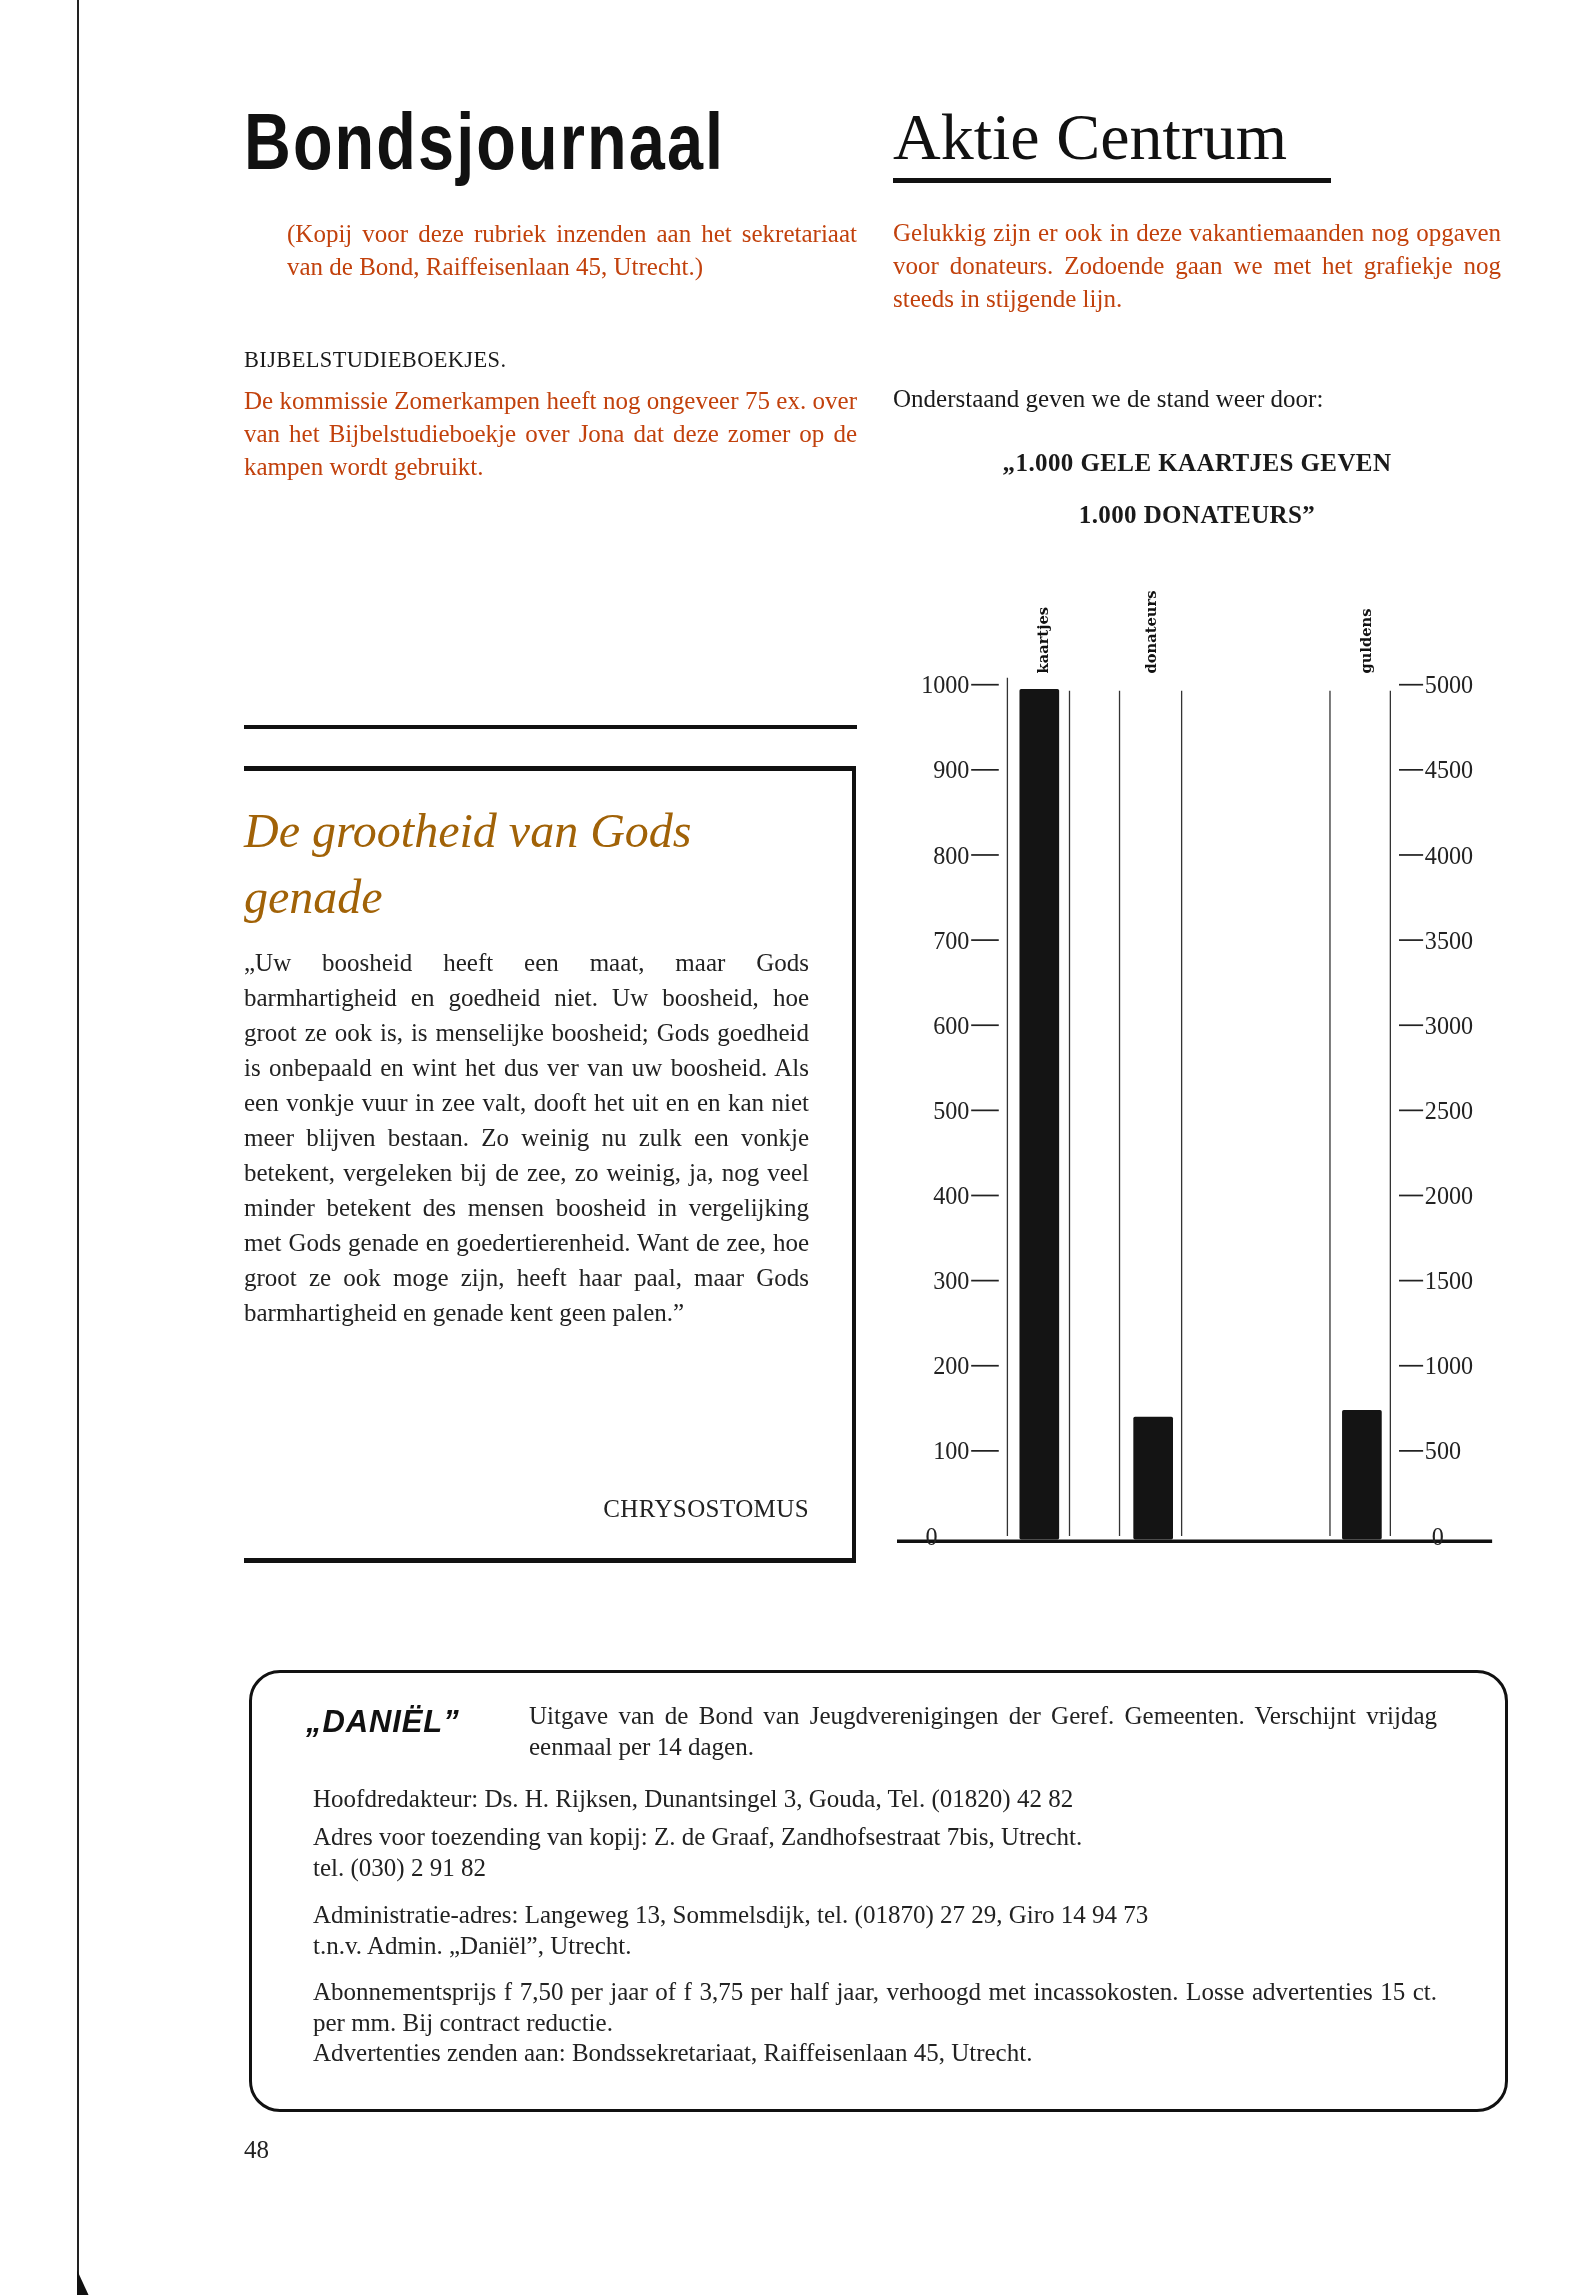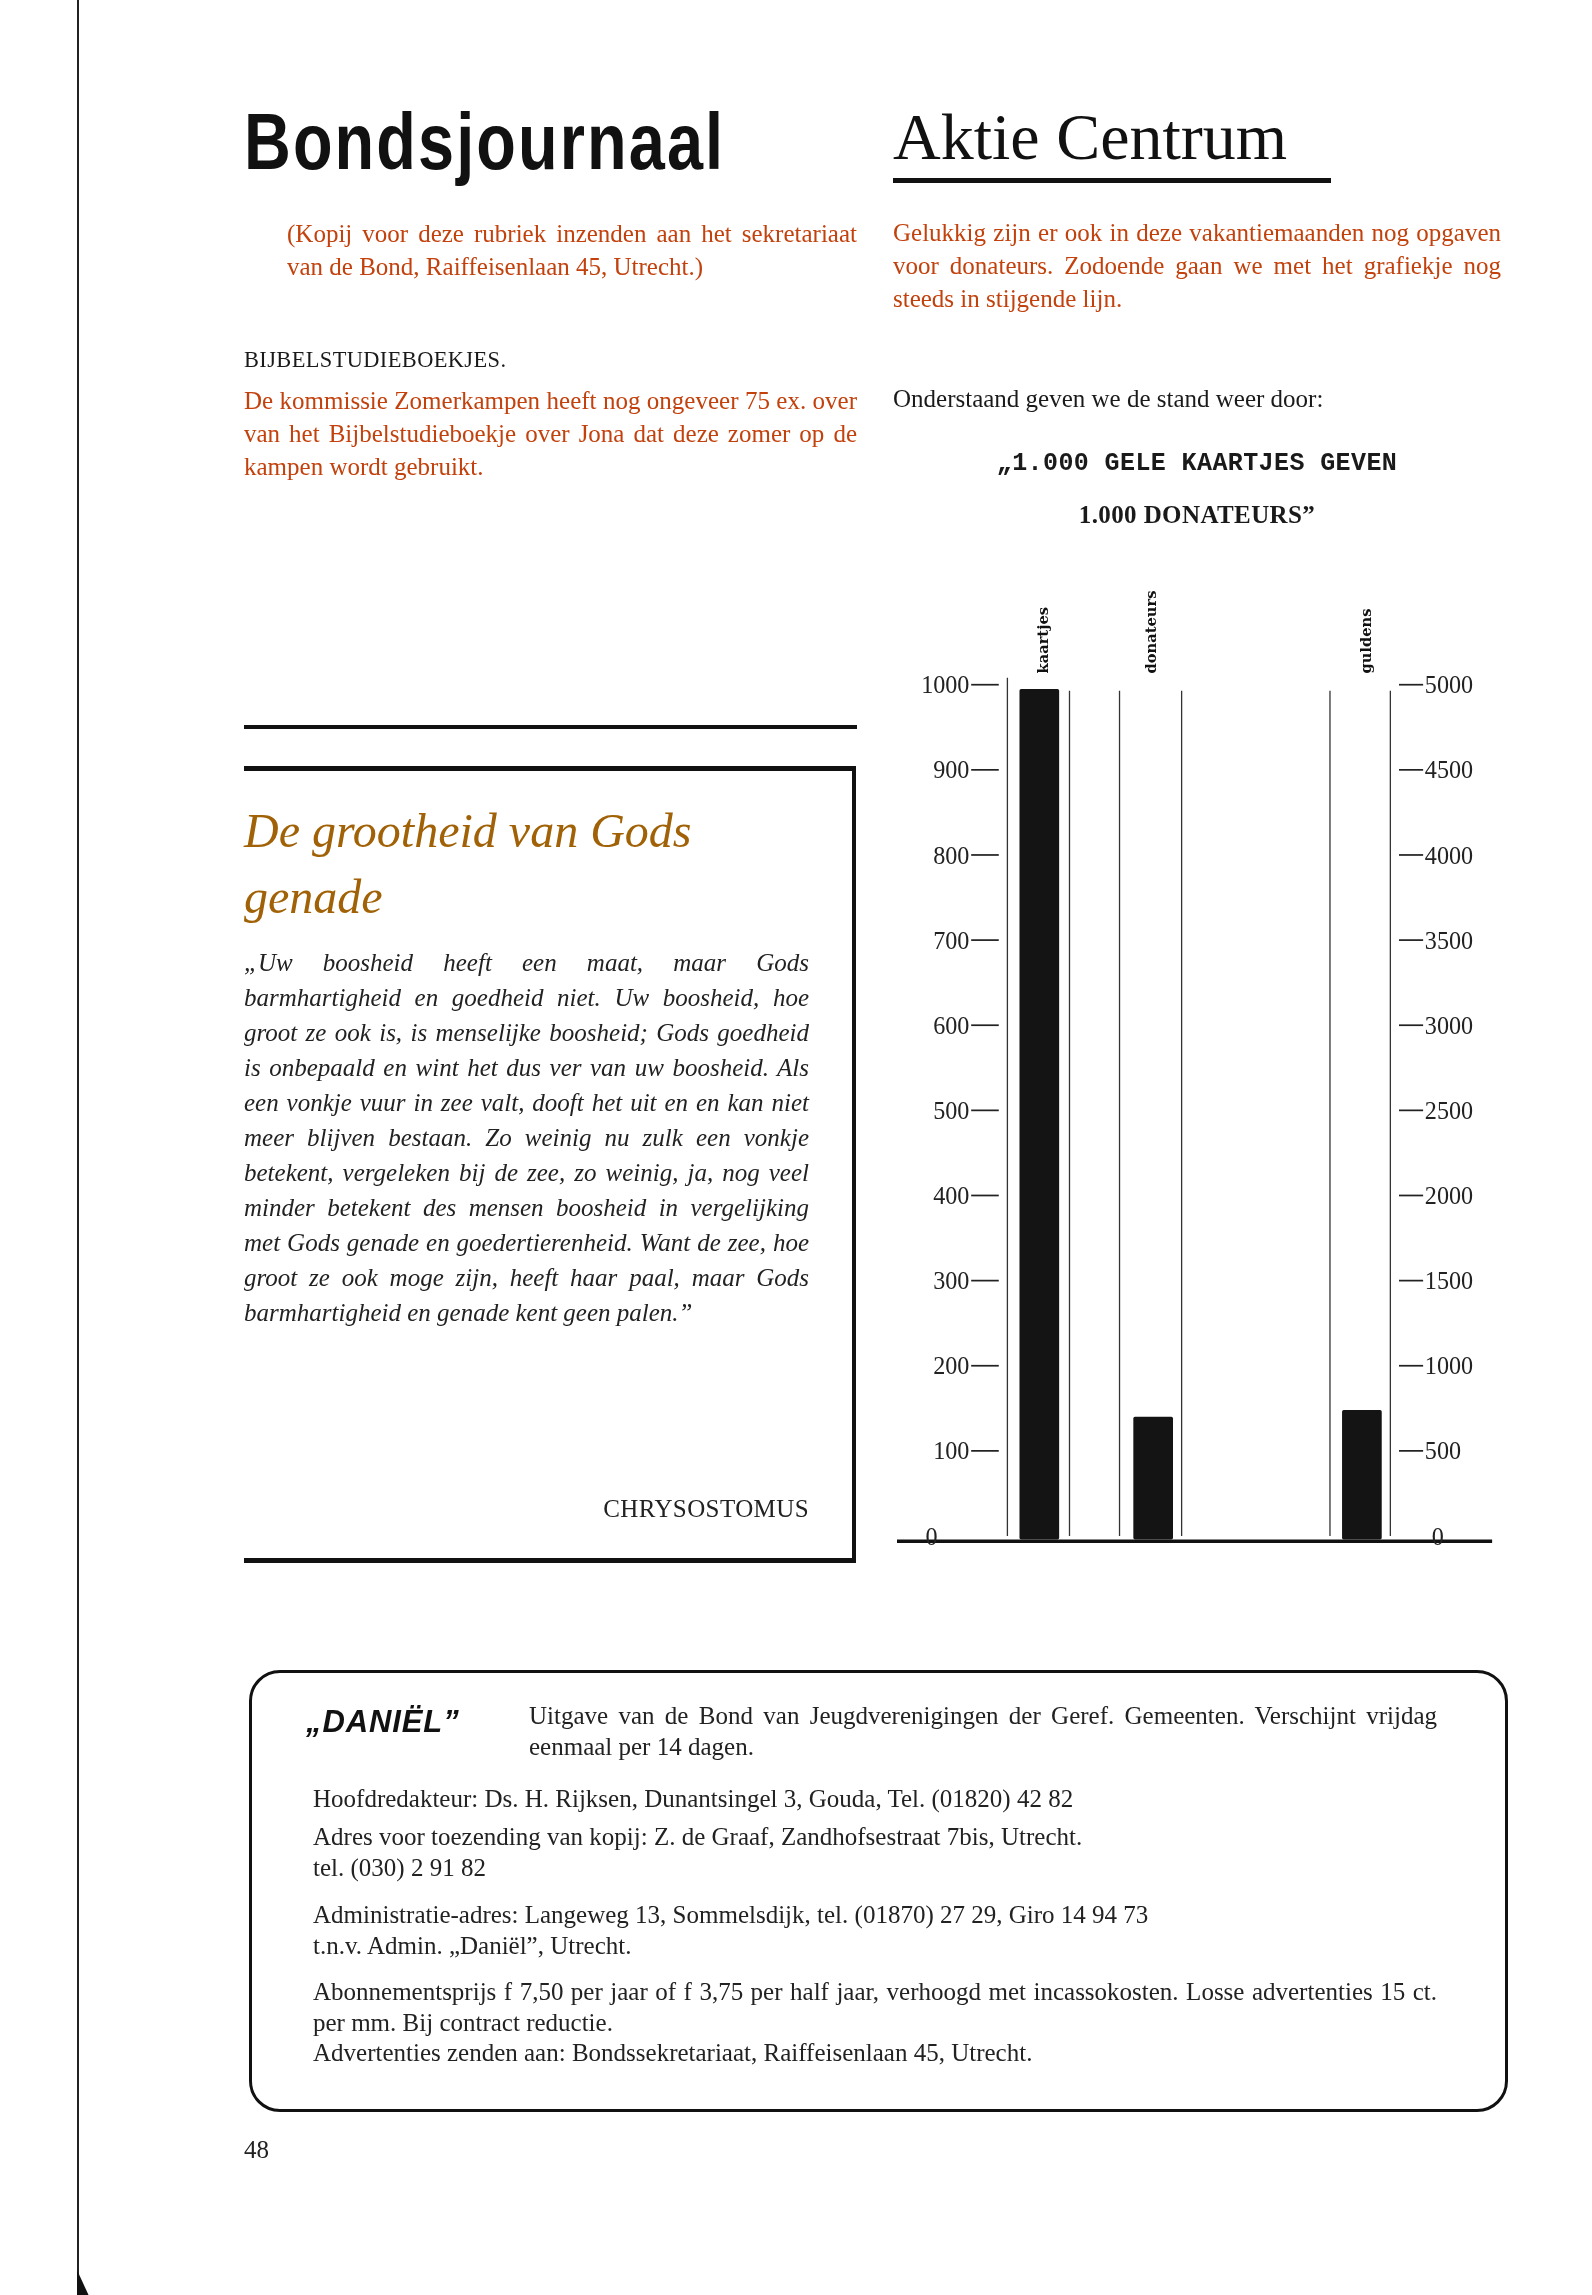--- a/index.html
+++ b/index.html
@@ -17,27 +17,27 @@
 
   .body-text { font-family: "Liberation Serif", serif; font-size: 25px; line-height: 33px; text-align: justify; color: #c2410c; }
   #kopij-note { left: 287px; top: 217px; width: 570px; }
   #bijbel-heading { left: 244px; top: 347px; font-family: "Liberation Serif", serif; font-weight: normal; font-size: 22.4px; letter-spacing: 0.4px; }
   #bijbel-body { left: 244px; top: 384px; width: 613px; }
   #left-rule-1 { left: 244px; top: 725px; width: 613px; height: 4.3px; background: #111; }
 
   
   #quote-box { left: 244px; top: 766px; width: 608px; height: 787px; border-top: 5.2px solid #111; border-bottom: 5.2px solid #111; border-right: 4.3px solid #111; }
   #quote-title { left: 244px; top: 798px; width: 595px; font-family: "Liberation Serif", serif; font-style: italic; font-size: 48px; line-height: 66px; color: #a16207; }
-  #quote-body { left: 244px; top: 945px; width: 565px; font-family: "Liberation Serif", serif; font-style: italic; font-size: 25px; line-height: 35px; text-align: justify; color: #222; }
+  #quote-body { left: 244px; top: 945px; width: 565px; font-family: "Liberation Serif", serif; font-size: 25px; line-height: 35px; text-align: justify; color: #222; }
   #quote-author { left: 244px; top: 1495px; width: 565px; text-align: right; font-family: "Liberation Serif", serif; font-size: 25px; letter-spacing: 0.4px; color: #222; }
 
   
   #aktie-body { left: 893px; top: 216px; width: 608px; }
   #aktie-intro { left: 893px; top: 385px; width: 608px; font-family: "Liberation Serif", serif; font-size: 25px; }
-  #chart-title-1 { left: 893px; top: 449px; width: 608px; text-align: center; font-family: Liberation Mono, monospace; font-weight: bold; font-size: 25px; letter-spacing: 0.4px; }
+  #chart-title-1 { left: 893px; top: 449px; width: 608px; text-align: center; font-family: Liberation Serif, serif; font-weight: bold; font-size: 25px; letter-spacing: 0.4px; }
   #chart-title-2 { left: 893px; top: 501px; width: 608px; text-align: center; font-family: "Liberation Serif", serif; font-weight: bold; font-size: 25px; letter-spacing: 0.4px; }
 
   
   #chart-svg { left: 897px; top: 535px; }
   .tick-label { font-family: "Liberation Serif", serif; font-size: 28px; fill: #222; }
   .col-label { font-family: "DejaVu Serif", serif; font-weight: bold; font-size: 17px; fill: #111; }
 
   
   #info-box { left: 249px; top: 1670px; width: 1253px; height: 436px; border: 3.5px solid #111; border-radius: 31px; }
   #daniel-logo { left: 306px; top: 1704px; font-family: "Liberation Sans", sans-serif; font-weight: 900; font-style: italic; font-size: 31px; letter-spacing: 0.9px; color: #111; }

